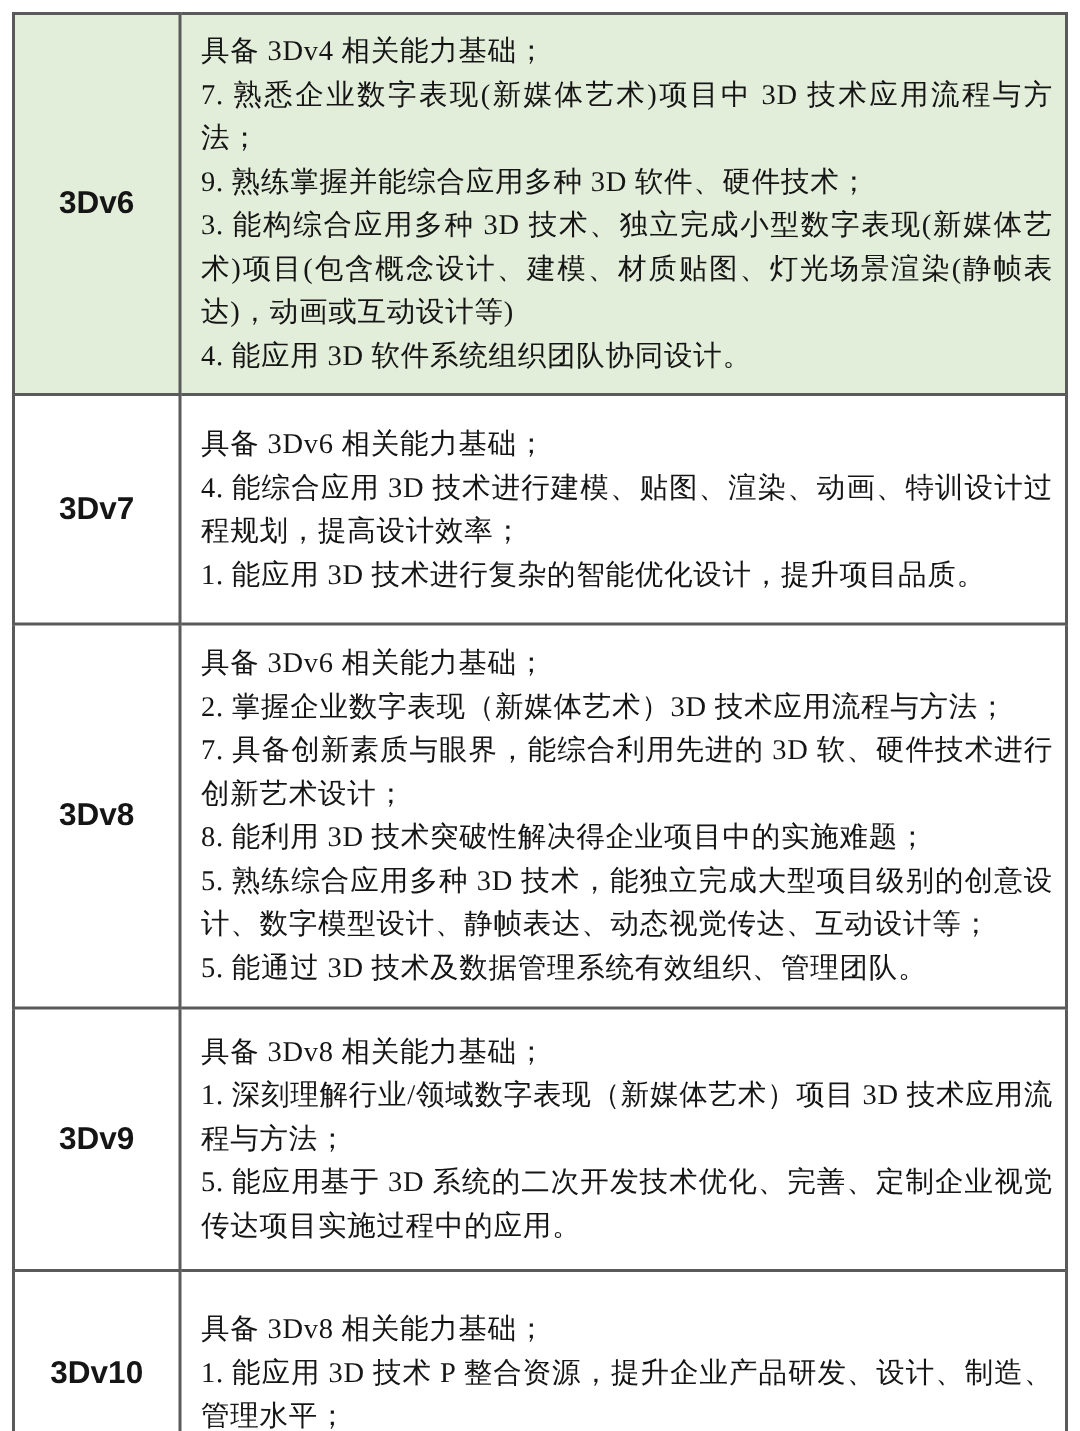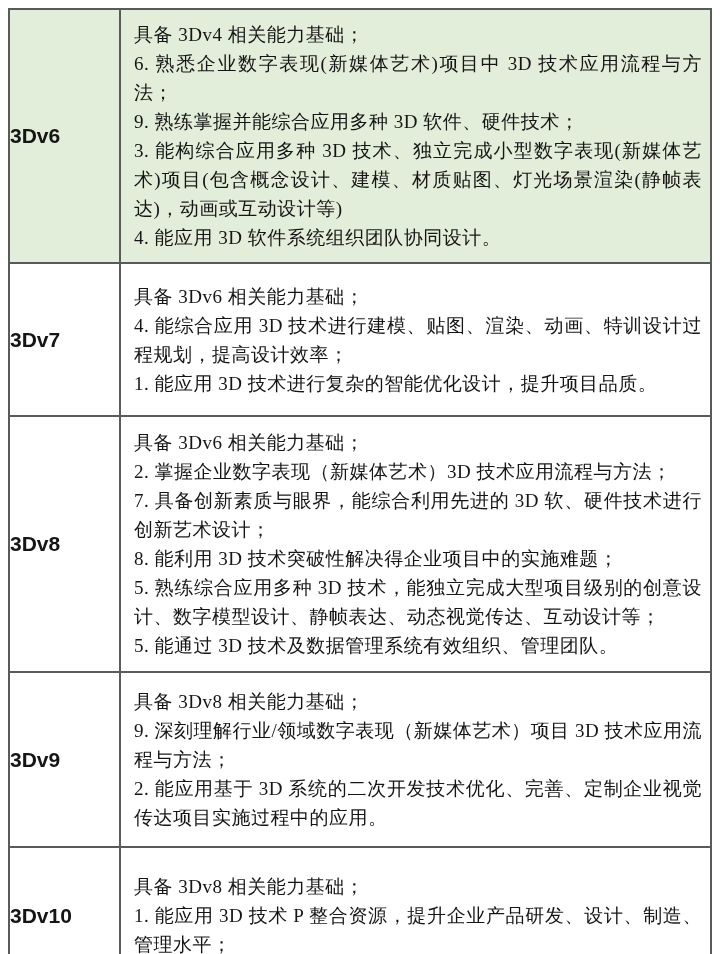--- a/index.html
+++ b/index.html
@@ -30,20 +30,21 @@
     vertical-align: middle;
     margin-left: 12px;
   }
   tr.row-0 { height: 216px; }
   tr.row-1 { height: 153px; }
   tr.row-2 { height: 256px; }
   tr.row-3 { height: 175px; }
   tr.row-4 { height: 137px; }
   tr.highlight td { background: var(--row_highlight, #e3eeda); }
   td.level-cell {
+    text-align: center;
     font-family: "Liberation Sans", "DejaVu Sans", sans-serif;
     font-weight: 700;
     font-size: 21px;
     color: var(--text, #151515);
     padding: 0;
   }
   td.desc-cell {
     padding: 10px 8px 10px 13px;
   }
   td.desc-cell p {
@@ -64,21 +65,21 @@
       <col style="width:111px">
       <col style="width:591px">
     </colgroup>
     <tbody>
       <tr class="row-0 highlight">
         <td class="level-cell">
           <span>3Dv6</span>
         </td>
         <td class="desc-cell">
           <p>具备 3Dv4 相关能力基础；</p>
-          <p>6. 熟悉企业数字表现(新媒体艺术)项目中 3D 技术应用流程与方法；</p>
+          <p>7. 熟悉企业数字表现(新媒体艺术)项目中 3D 技术应用流程与方法；</p>
           <p>9. 熟练掌握并能综合应用多种 3D 软件、硬件技术；</p>
           <p>3. 能构综合应用多种 3D 技术、独立完成小型数字表现(新媒体艺术)项目(包含概念设计、建模、材质贴图、灯光场景渲染(静帧表达)，动画或互动设计等)</p>
           <p>4. 能应用 3D 软件系统组织团队协同设计。</p>
         </td>
       </tr>
       <tr class="row-1">
         <td class="level-cell">
           <span>3Dv7</span>
         </td>
         <td class="desc-cell">
@@ -99,22 +100,22 @@
           <p>5. 熟练综合应用多种 3D 技术，能独立完成大型项目级别的创意设计、数字模型设计、静帧表达、动态视觉传达、互动设计等；</p>
           <p>5. 能通过 3D 技术及数据管理系统有效组织、管理团队。</p>
         </td>
       </tr>
       <tr class="row-3">
         <td class="level-cell">
           <span>3Dv9</span>
         </td>
         <td class="desc-cell">
           <p>具备 3Dv8 相关能力基础；</p>
-          <p>9. 深刻理解行业/领域数字表现（新媒体艺术）项目 3D 技术应用流程与方法；</p>
-          <p>2. 能应用基于 3D 系统的二次开发技术优化、完善、定制企业视觉传达项目实施过程中的应用。</p>
+          <p>1. 深刻理解行业/领域数字表现（新媒体艺术）项目 3D 技术应用流程与方法；</p>
+          <p>5. 能应用基于 3D 系统的二次开发技术优化、完善、定制企业视觉传达项目实施过程中的应用。</p>
         </td>
       </tr>
       <tr class="row-4">
         <td class="level-cell">
           <span>3Dv10</span>
         </td>
         <td class="desc-cell">
           <p>具备 3Dv8 相关能力基础；</p>
           <p>1. 能应用 3D 技术 P 整合资源，提升企业产品研发、设计、制造、管理水平；</p>
         </td>

